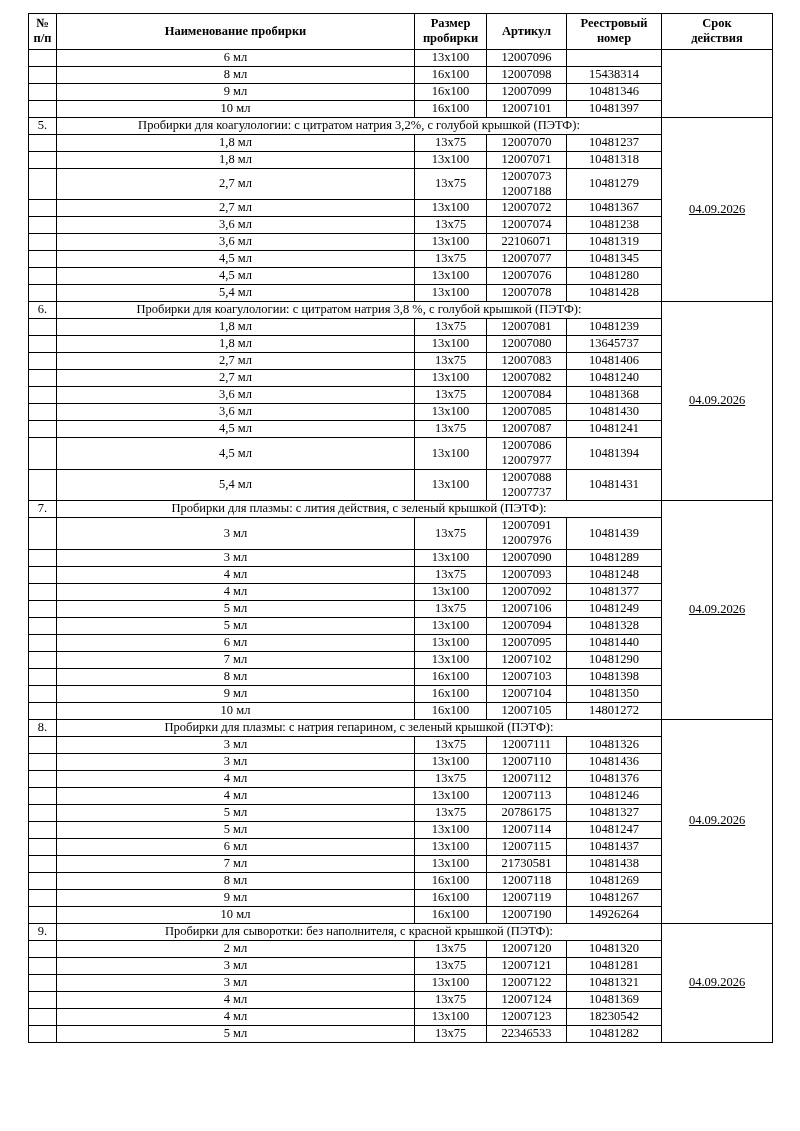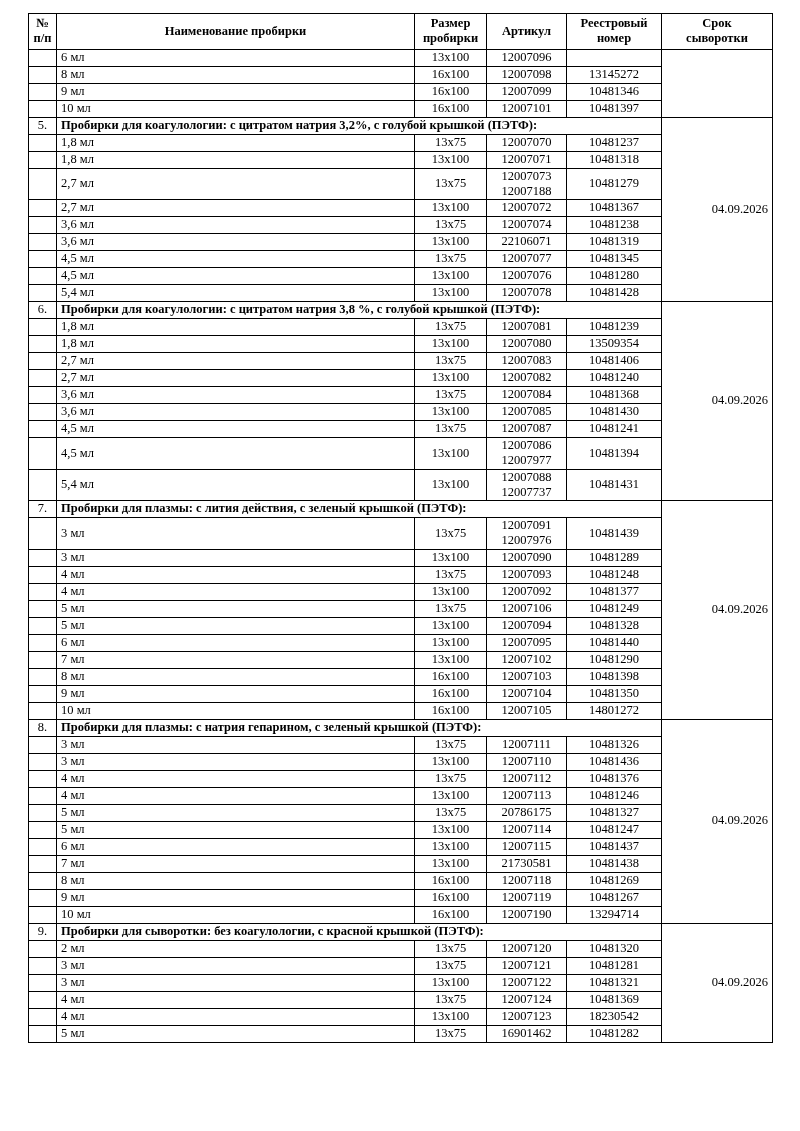--- a/index.html
+++ b/index.html
@@ -27,25 +27,25 @@
   }
   .tubes-table th {
     font-weight: bold;
     text-align: center;
     white-space: pre-line;
     padding: 2px 2px;
   }
   .tubes-table td { height: 16px; }
   .num-cell { text-align: center; }
   .section-num { font-weight: normal; }
-  .name-cell { text-align: left; }
+  .name-cell { text-align: center; }
   .size-cell, .article-cell, .registry-cell { text-align: center; }
   .article-cell { white-space: pre-line; }
-  .validity-cell { text-align: right; }
-  .section-title { font-weight: bold; text-align: left; }
+  .validity-cell { text-align: center; text-decoration: underline; }
+  .section-title { font-weight: normal; text-align: center; }
 </style>
 </head>
 <body>
 
 <div class="page">
   <table class="tubes-table">
     <colgroup>
       <col style="width:28px">
       <col style="width:358px">
       <col style="width:72px">
@@ -57,38 +57,38 @@
       <tr>
         <th>№
 п/п</th>
         <th>Наименование пробирки</th>
         <th>Размер
 пробирки</th>
         <th>Артикул</th>
         <th>Реестровый
 номер</th>
         <th>Срок
-сыворотки</th>
+действия</th>
       </tr>
     </thead>
     <tbody>
         <tr>
           <td class="num-cell"></td>
           <td class="name-cell">6 мл</td>
           <td class="size-cell">13x100</td>
           <td class="article-cell">12007096</td>
           <td class="registry-cell"></td>
           <td class="validity-cell" rowspan="4"></td>
         </tr>
         <tr>
           <td class="num-cell"></td>
           <td class="name-cell">8 мл</td>
           <td class="size-cell">16x100</td>
           <td class="article-cell">12007098</td>
-          <td class="registry-cell">13145272</td>
+          <td class="registry-cell">15438314</td>
         </tr>
         <tr>
           <td class="num-cell"></td>
           <td class="name-cell">9 мл</td>
           <td class="size-cell">16x100</td>
           <td class="article-cell">12007099</td>
           <td class="registry-cell">10481346</td>
         </tr>
         <tr>
           <td class="num-cell"></td>
@@ -176,21 +176,21 @@
           <td class="name-cell">1,8 мл</td>
           <td class="size-cell">13x75</td>
           <td class="article-cell">12007081</td>
           <td class="registry-cell">10481239</td>
         </tr>
         <tr>
           <td class="num-cell"></td>
           <td class="name-cell">1,8 мл</td>
           <td class="size-cell">13x100</td>
           <td class="article-cell">12007080</td>
-          <td class="registry-cell">13509354</td>
+          <td class="registry-cell">13645737</td>
         </tr>
         <tr>
           <td class="num-cell"></td>
           <td class="name-cell">2,7 мл</td>
           <td class="size-cell">13x75</td>
           <td class="article-cell">12007083</td>
           <td class="registry-cell">10481406</td>
         </tr>
         <tr>
           <td class="num-cell"></td>
@@ -392,25 +392,25 @@
           <td class="name-cell">9 мл</td>
           <td class="size-cell">16x100</td>
           <td class="article-cell">12007119</td>
           <td class="registry-cell">10481267</td>
         </tr>
         <tr>
           <td class="num-cell"></td>
           <td class="name-cell">10 мл</td>
           <td class="size-cell">16x100</td>
           <td class="article-cell">12007190</td>
-          <td class="registry-cell">13294714</td>
+          <td class="registry-cell">14926264</td>
         </tr>
         <tr>
           <td class="num-cell section-num">9.</td>
-          <td class="section-title" colspan="4">Пробирки для сыворотки: без коагулологии, с красной крышкой (ПЭТФ):</td>
+          <td class="section-title" colspan="4">Пробирки для сыворотки: без наполнителя, с красной крышкой (ПЭТФ):</td>
           <td class="validity-cell" rowspan="7">04.09.2026</td>
         </tr>
         <tr>
           <td class="num-cell"></td>
           <td class="name-cell">2 мл</td>
           <td class="size-cell">13x75</td>
           <td class="article-cell">12007120</td>
           <td class="registry-cell">10481320</td>
         </tr>
         <tr>
@@ -438,18 +438,18 @@
           <td class="num-cell"></td>
           <td class="name-cell">4 мл</td>
           <td class="size-cell">13x100</td>
           <td class="article-cell">12007123</td>
           <td class="registry-cell">18230542</td>
         </tr>
         <tr>
           <td class="num-cell"></td>
           <td class="name-cell">5 мл</td>
           <td class="size-cell">13x75</td>
-          <td class="article-cell">16901462</td>
+          <td class="article-cell">22346533</td>
           <td class="registry-cell">10481282</td>
         </tr>
       </tbody>
   </table>
 </div>
 
 </body></html>

